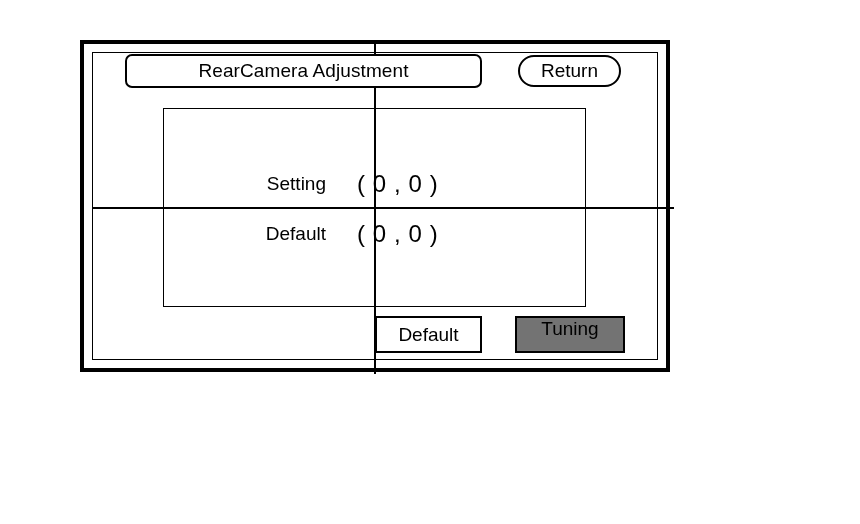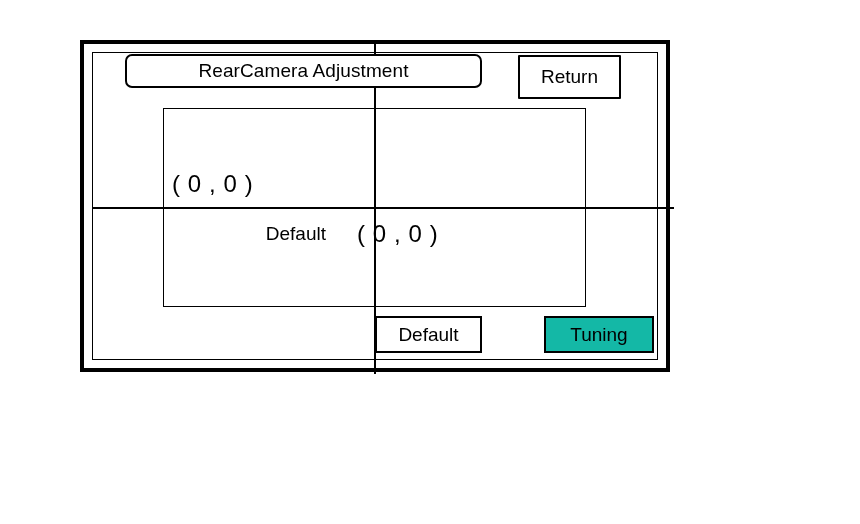--- a/index.html
+++ b/index.html
@@ -76,24 +76,24 @@
     font-size: 19px;
     letter-spacing: 0.1px;
     white-space: nowrap;
   }
 
   #return-button {
     position: absolute;
     left: 518px;
     top: 55px;
     width: 103px;
-    height: 44px;
-    box-sizing: border-box;
-    border: 2px solid #000000;
-    border-radius: 1px;
+    height: 32px;
+    box-sizing: border-box;
+    border: 2px solid #000000;
+    border-radius: 16px;
     background: #ffffff;
     display: flex;
     align-items: center;
     justify-content: center;
     z-index: 5;
   }
   #return-button-label {
     font-size: 19px;
     white-space: nowrap;
   }
@@ -147,29 +147,29 @@
     box-sizing: border-box;
     border: 2px solid #000000;
     background: #ffffff;
     display: flex;
     align-items: center;
     justify-content: center;
     z-index: 6;
   }
   #tuning-button {
     position: absolute;
-    left: 544px;
+    left: 515px;
     top: 316px;
     width: 110px;
     height: 37px;
     box-sizing: border-box;
     border: 2px solid #000000;
-    background: #14b8a6;
-    display: flex;
-    align-items: center;
+    background: #737373;
+    display: flex;
+    align-items: flex-start;
     justify-content: center;
     z-index: 6;
   }
   .action-button-label {
     font-size: 19px;
     white-space: nowrap;
   }
 </style>
 </head>
 <body>
@@ -182,20 +182,21 @@
 
 <div id="title-button">
   <span id="title-button-label">RearCamera Adjustment</span>
 </div>
 
 <div id="return-button">
   <span id="return-button-label">Return</span>
 </div>
 
 <div id="row-setting" class="value-row">
+  <span class="value-row-label">Setting</span>
   <span class="value-row-value">( 0 , 0 )</span>
 </div>
 
 <div id="row-default" class="value-row">
   <span class="value-row-label">Default</span>
   <span class="value-row-value">( 0 , 0 )</span>
 </div>
 
 <div id="default-button">
   <span class="action-button-label">Default</span>

